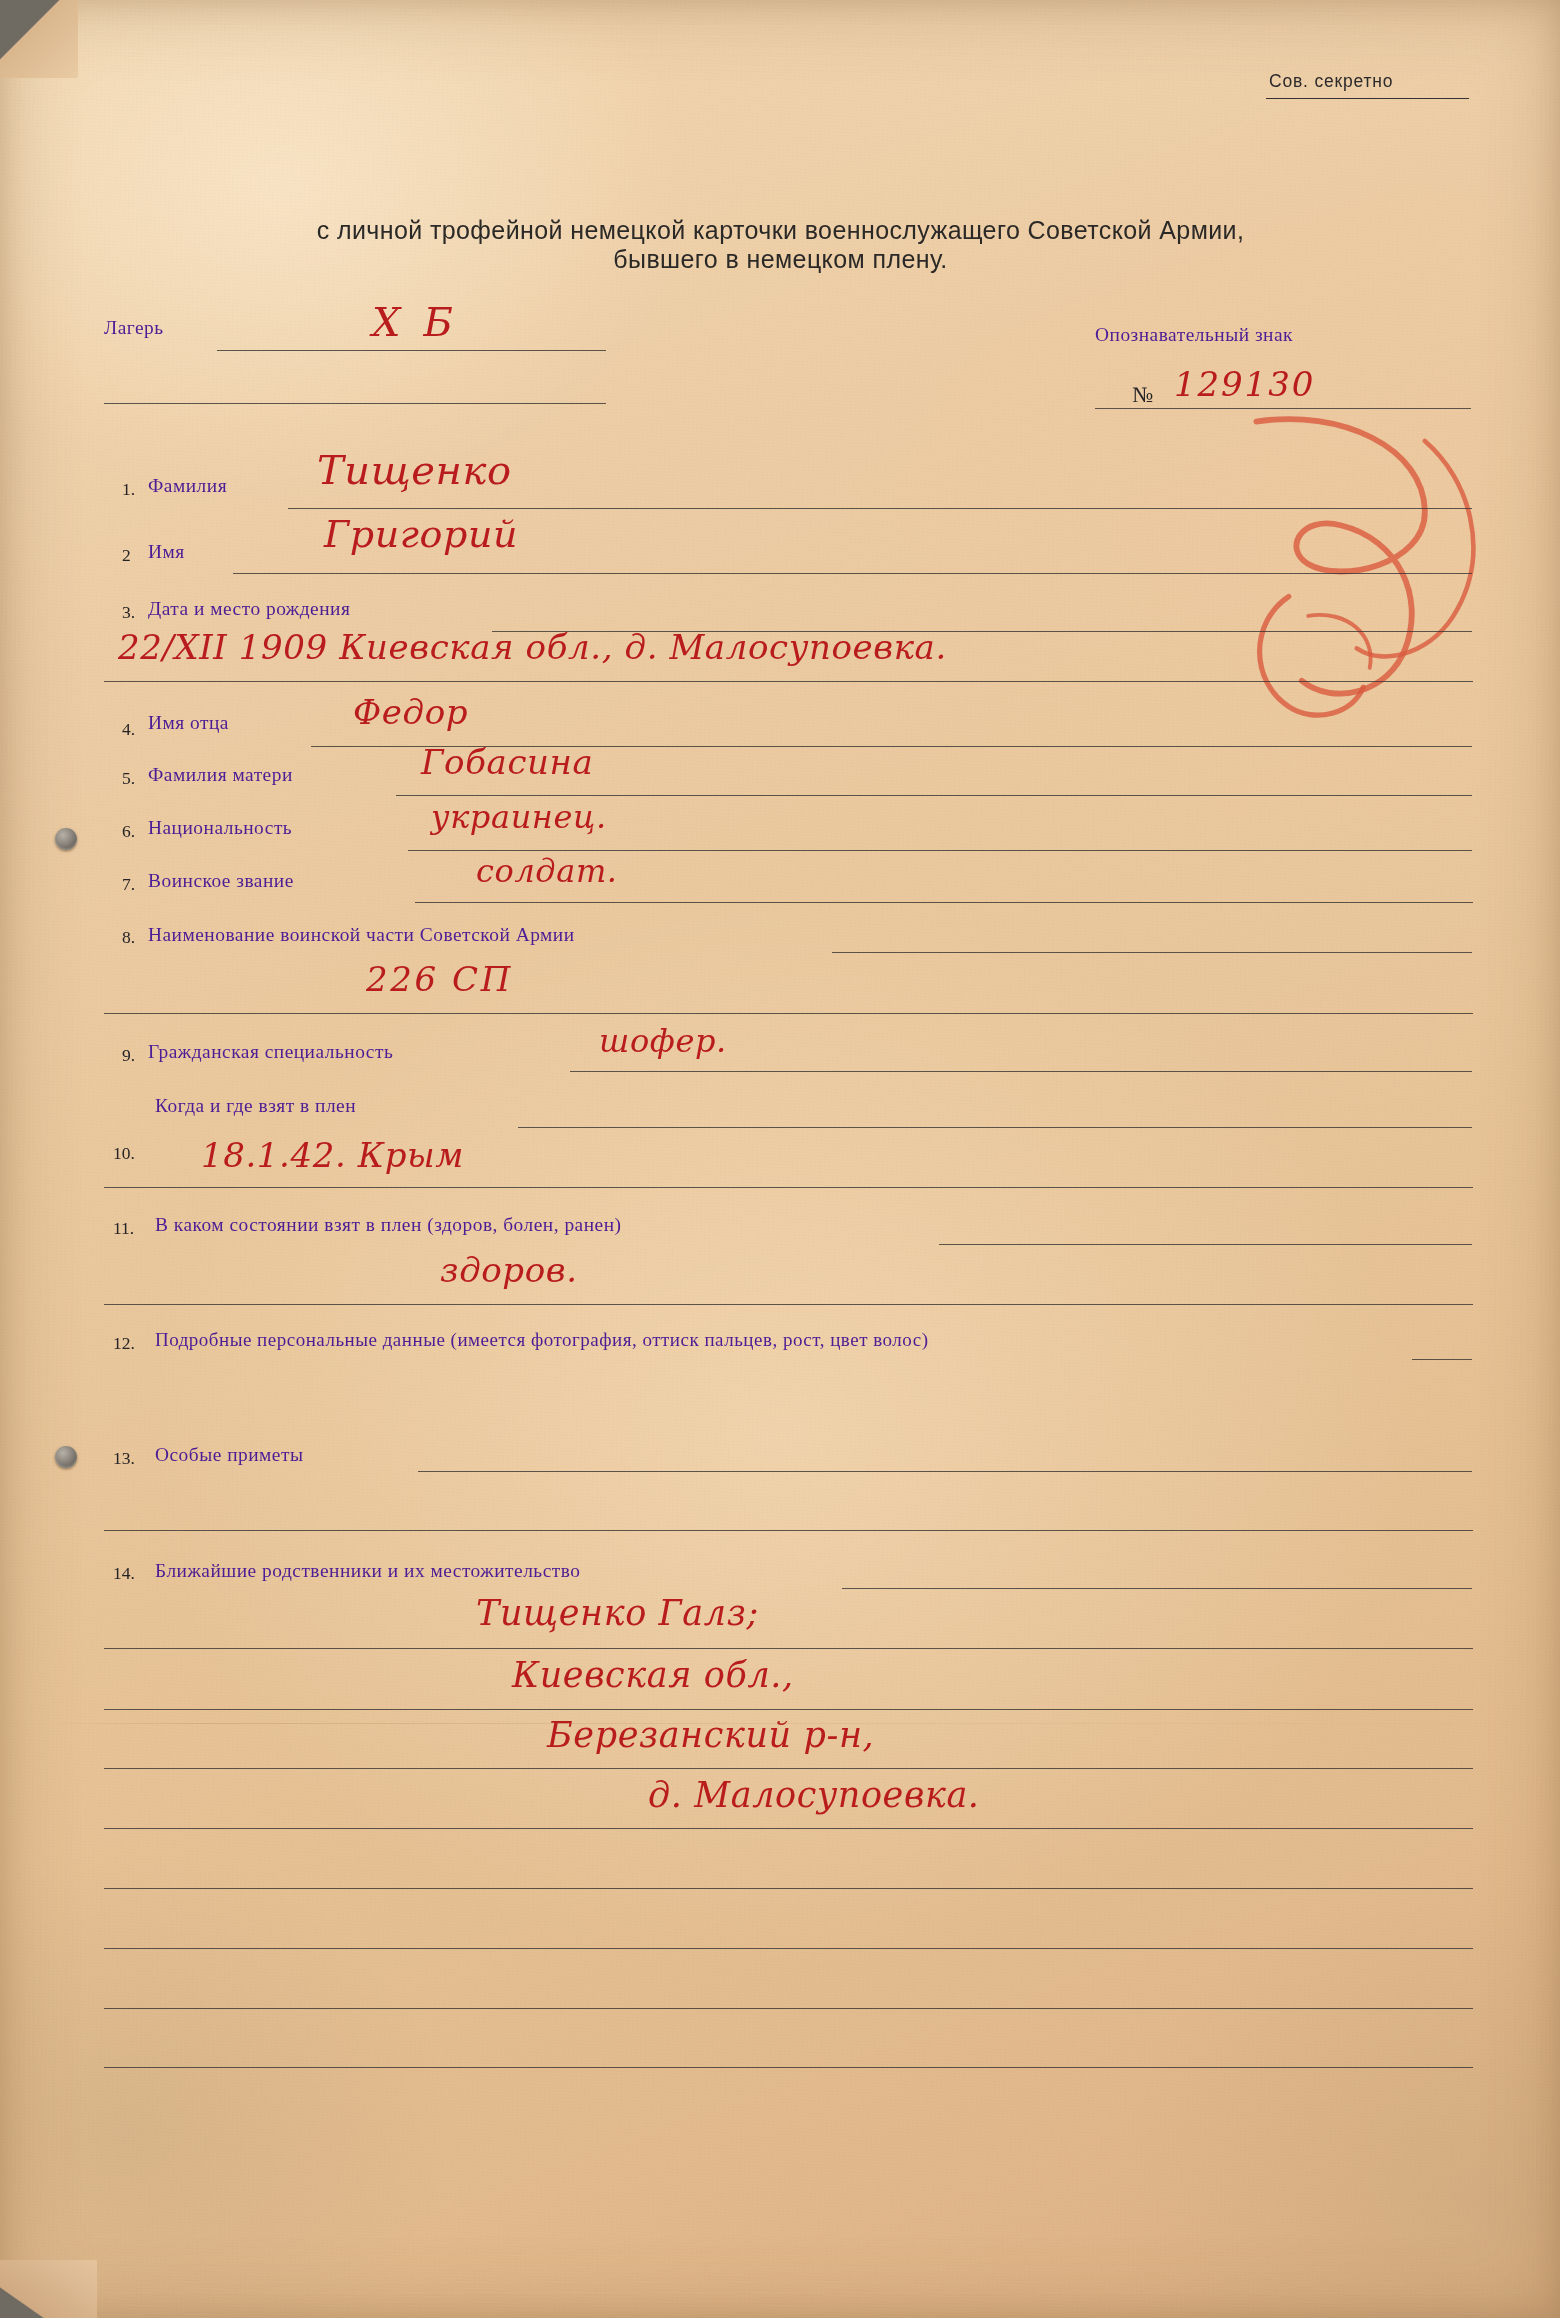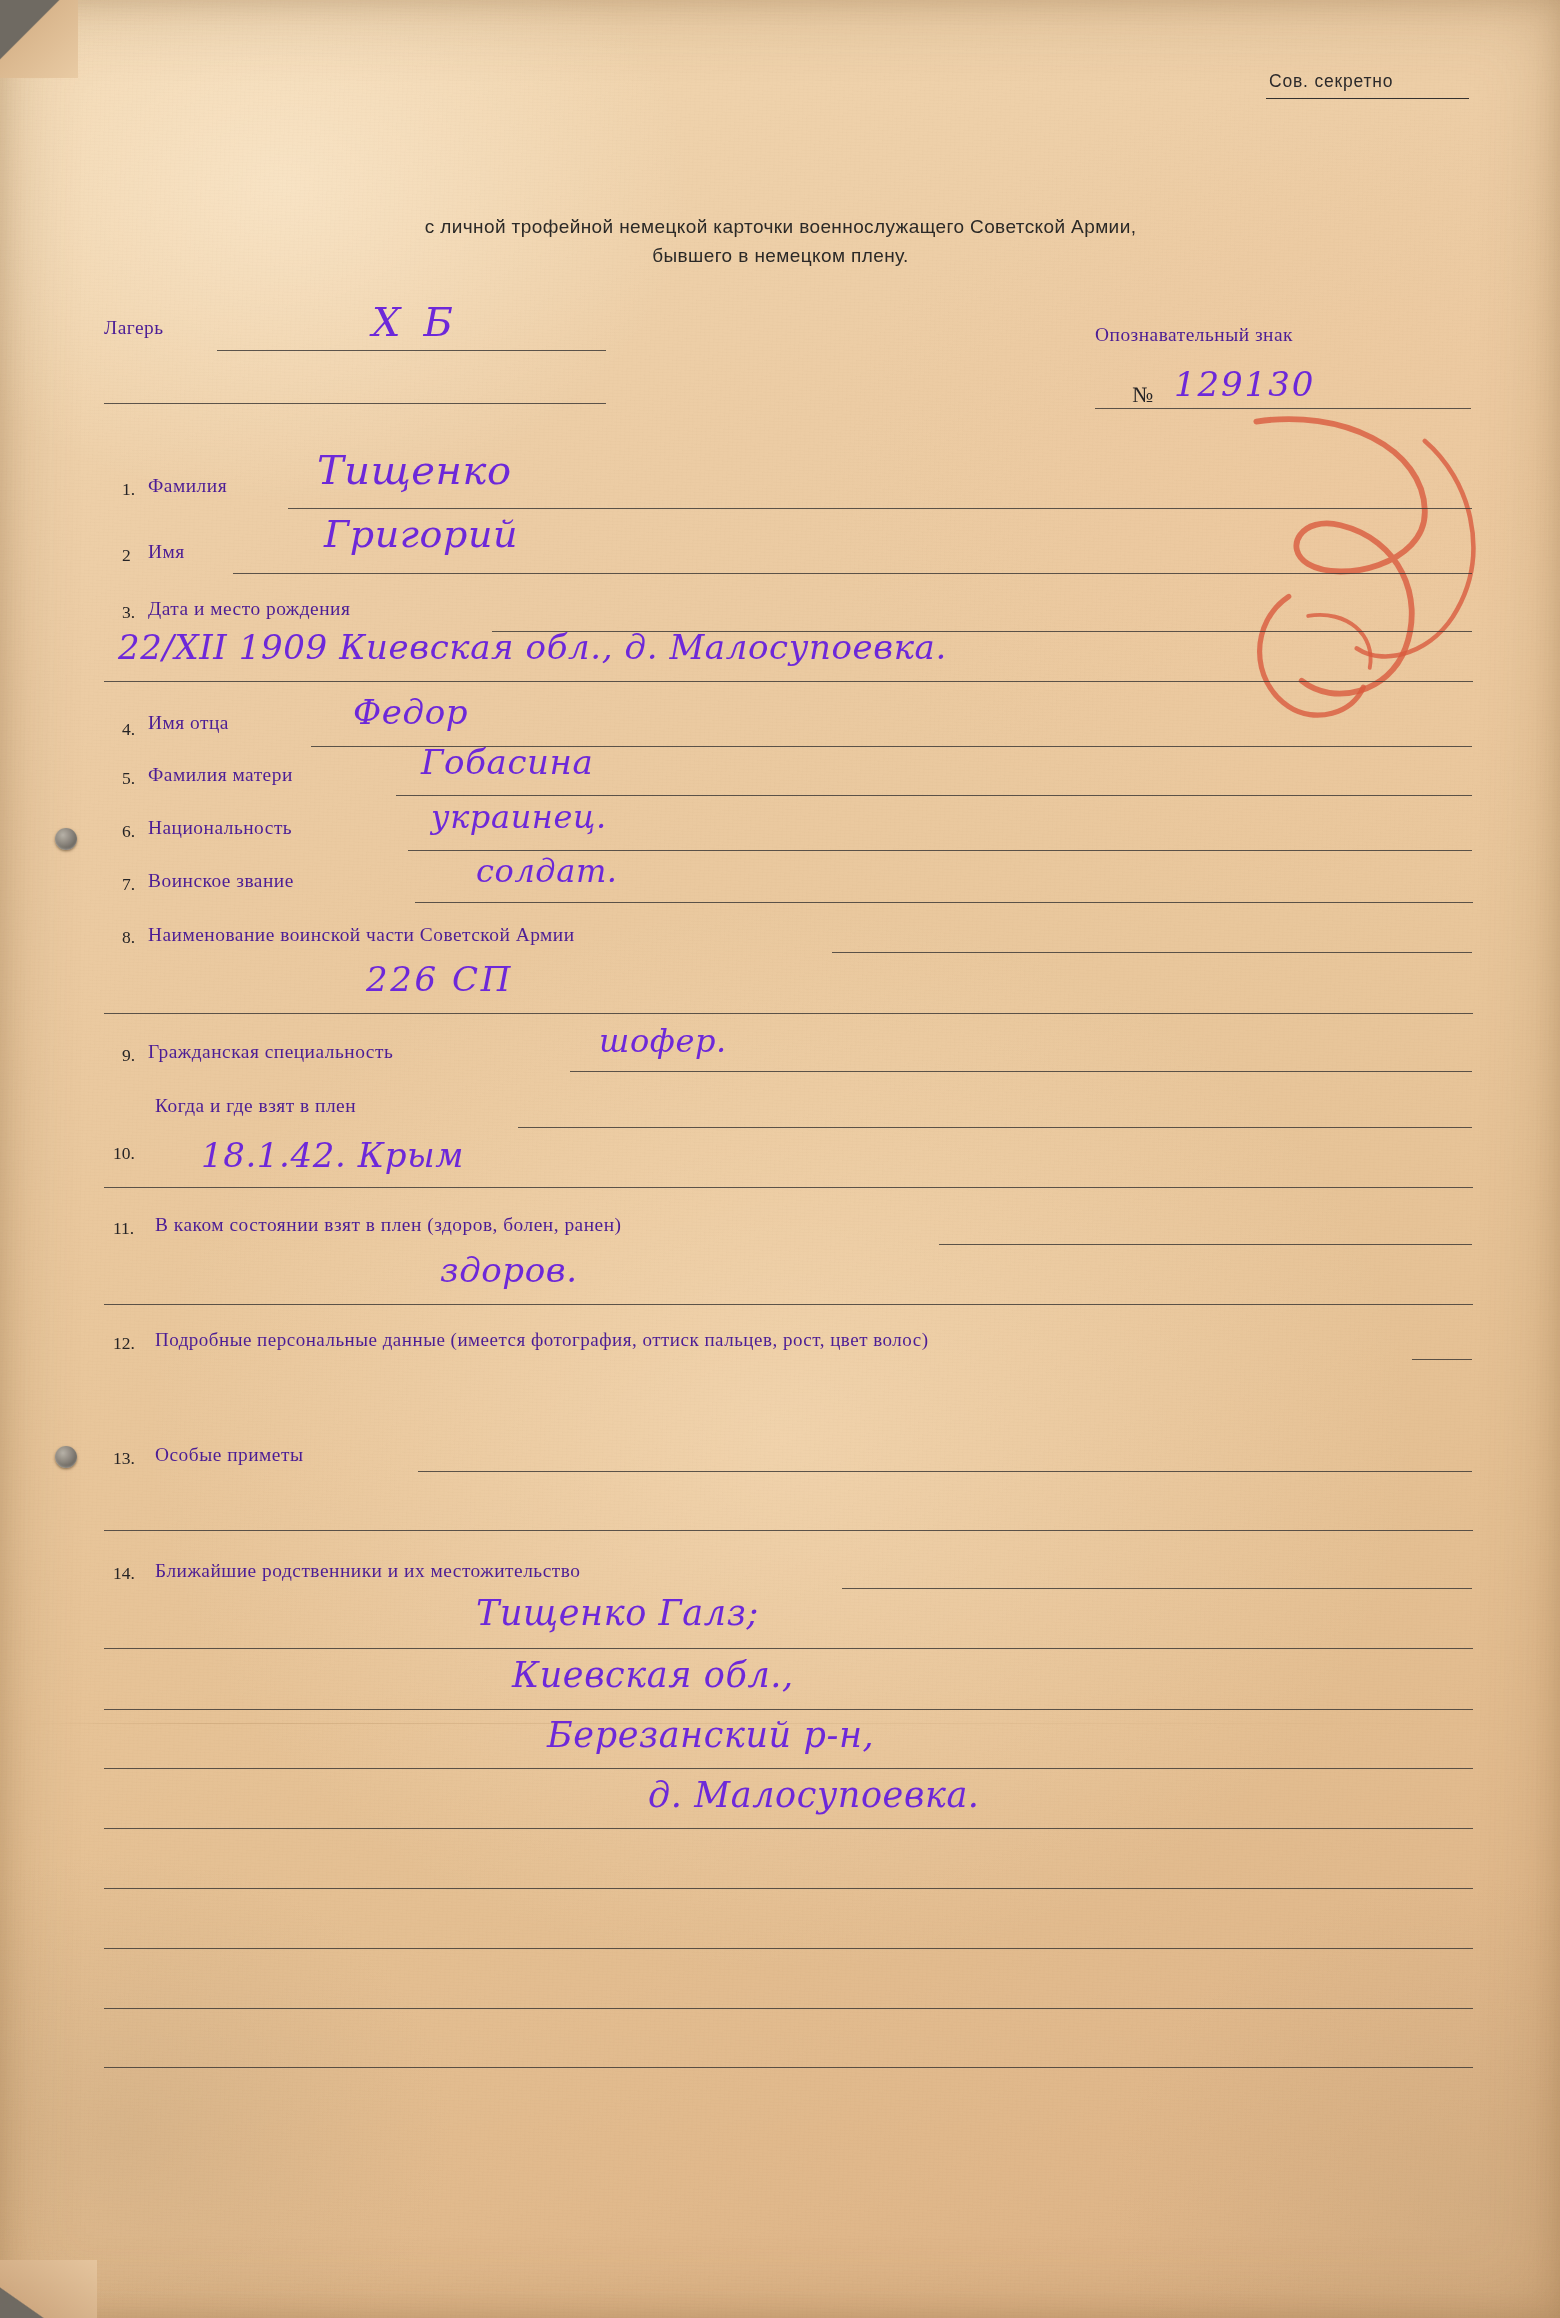--- a/index.html
+++ b/index.html
@@ -102,21 +102,21 @@
     font-weight: bold;
     font-size: 40px;
     letter-spacing: 10.4px;
     color: #23211f;
   }
   .subtitle {
     position: absolute;
     width: 1561px;
     text-align: center;
     font-family: "Liberation Sans", sans-serif;
-    font-size: 19px;
+    font-size: 25px;
     letter-spacing: 0.4px;
     color: #2b2927;
   }
   .lbl {
     position: absolute;
     font-family: "Liberation Serif", serif;
     font-size: 19.4px;
     letter-spacing: 0.5px;
     color: #4c1d95;
     white-space: nowrap;
@@ -132,21 +132,21 @@
     position: absolute;
     height: 1.3px;
     background: #3b3734;
     opacity: 0.82;
   }
   
   .hw {
     position: absolute;
     font-family: "DejaVu Serif", serif;
     font-style: italic;
-    color: #6d28d9;
+    color: #b91c1c;
     white-space: nowrap;
     letter-spacing: 0.6px;
     transform-origin: left bottom;
   }
   
   .crayon {
     position: absolute;
     pointer-events: none;
   }
 </style>

